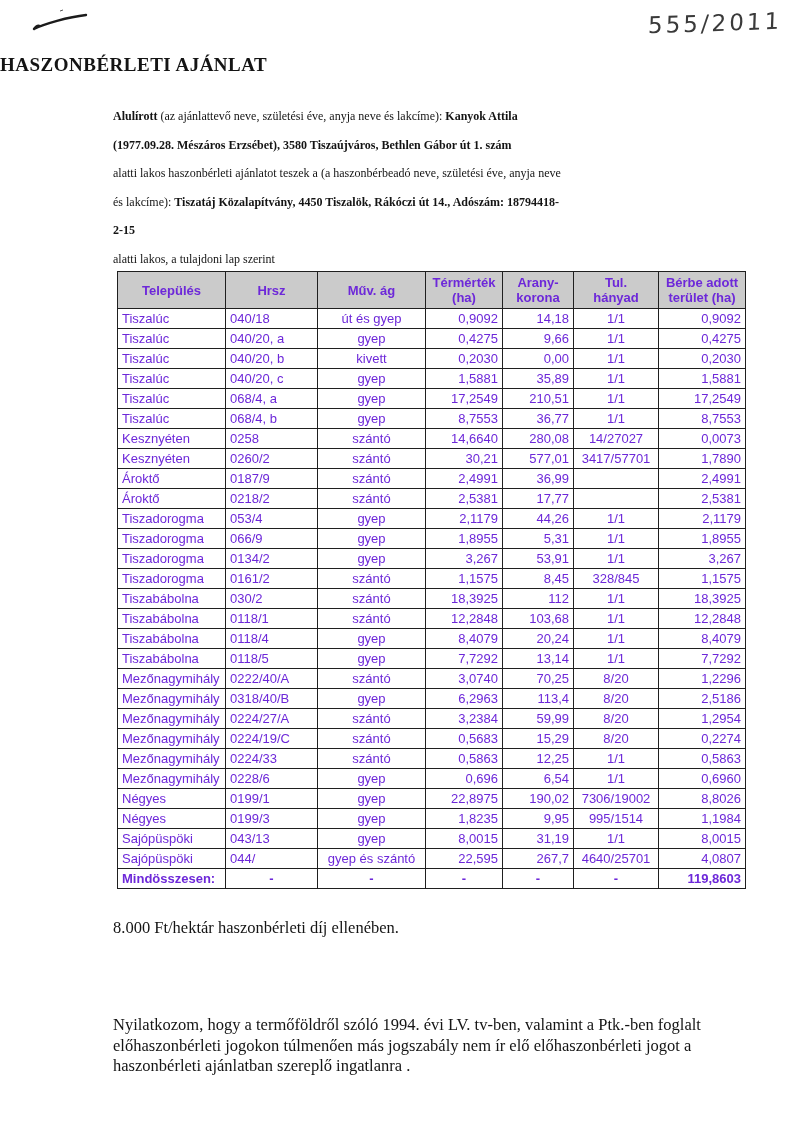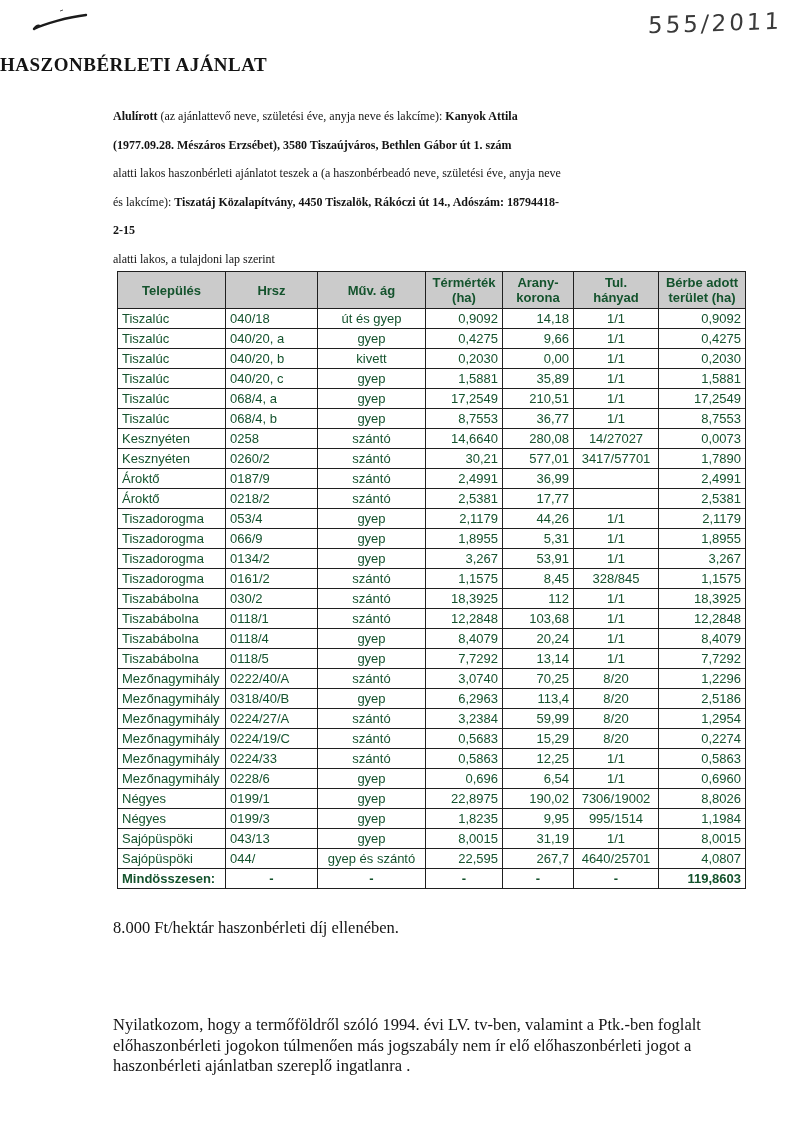--- a/index.html
+++ b/index.html
@@ -35,21 +35,21 @@
   .intro .dline { line-height:28.6px; }
 
   
   table.land {
     position:absolute; left:117px; top:271px;
     border-collapse:collapse;
     table-layout:fixed;
     width:628px;
     font-family:"Liberation Sans", sans-serif;
     font-size:13px;
-    color:#14532d;
+    color:#6d28d9;
   }
   table.land th, table.land td {
     border:1.5px solid #1f1f1f;
     padding:1px 4px;
     overflow:hidden;
     white-space:nowrap;
   }
   table.land th {
     background:#cbcbcb;
     font-weight:bold;

